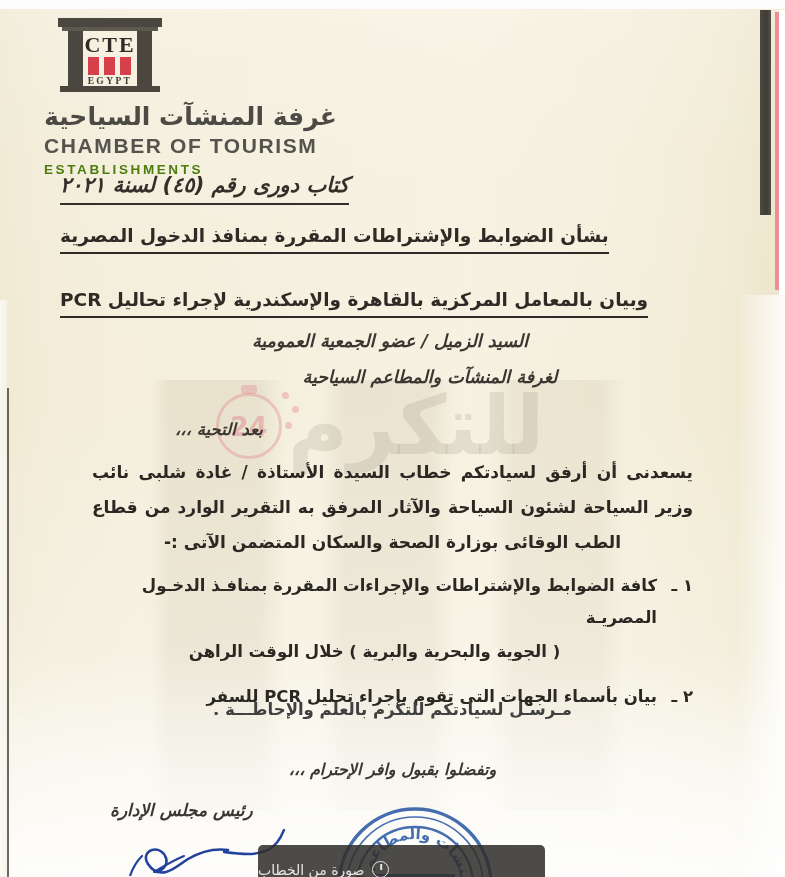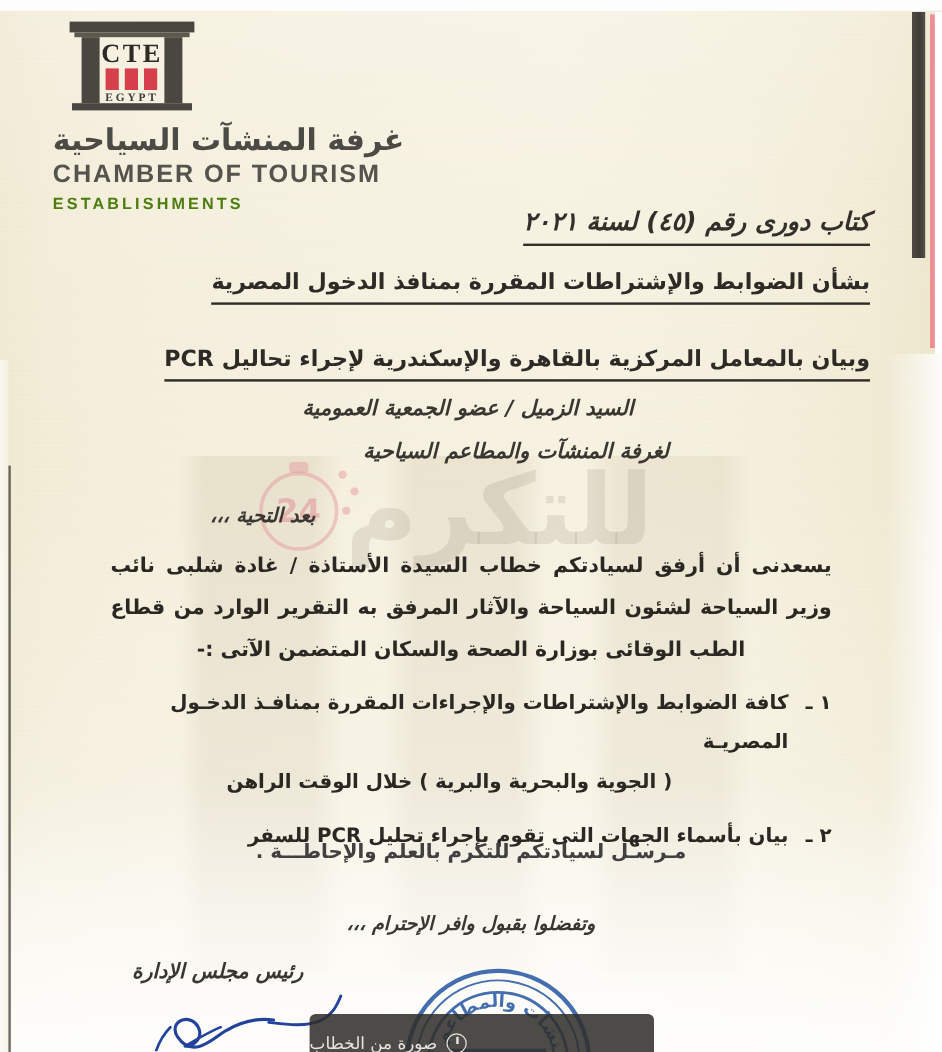--- a/index.html
+++ b/index.html
@@ -218,21 +218,21 @@
     font-weight: 700;
     color: #4d7c0f;
     letter-spacing: 2.6px;
     direction: ltr;
   }
 
   
   .title-block {
     position: absolute;
     left: 60px; right: 60px; top: 170px;
-    text-align: right;
+    text-align: left;
     direction: rtl;
   }
   .title-line-1 {
     font-family: "DejaVu Sans", sans-serif;
     font-size: 21px;
     font-weight: 700;
     font-style: italic;
     color: #33302c;
     display: inline-block;
     border-bottom: 2px solid #33302c;

